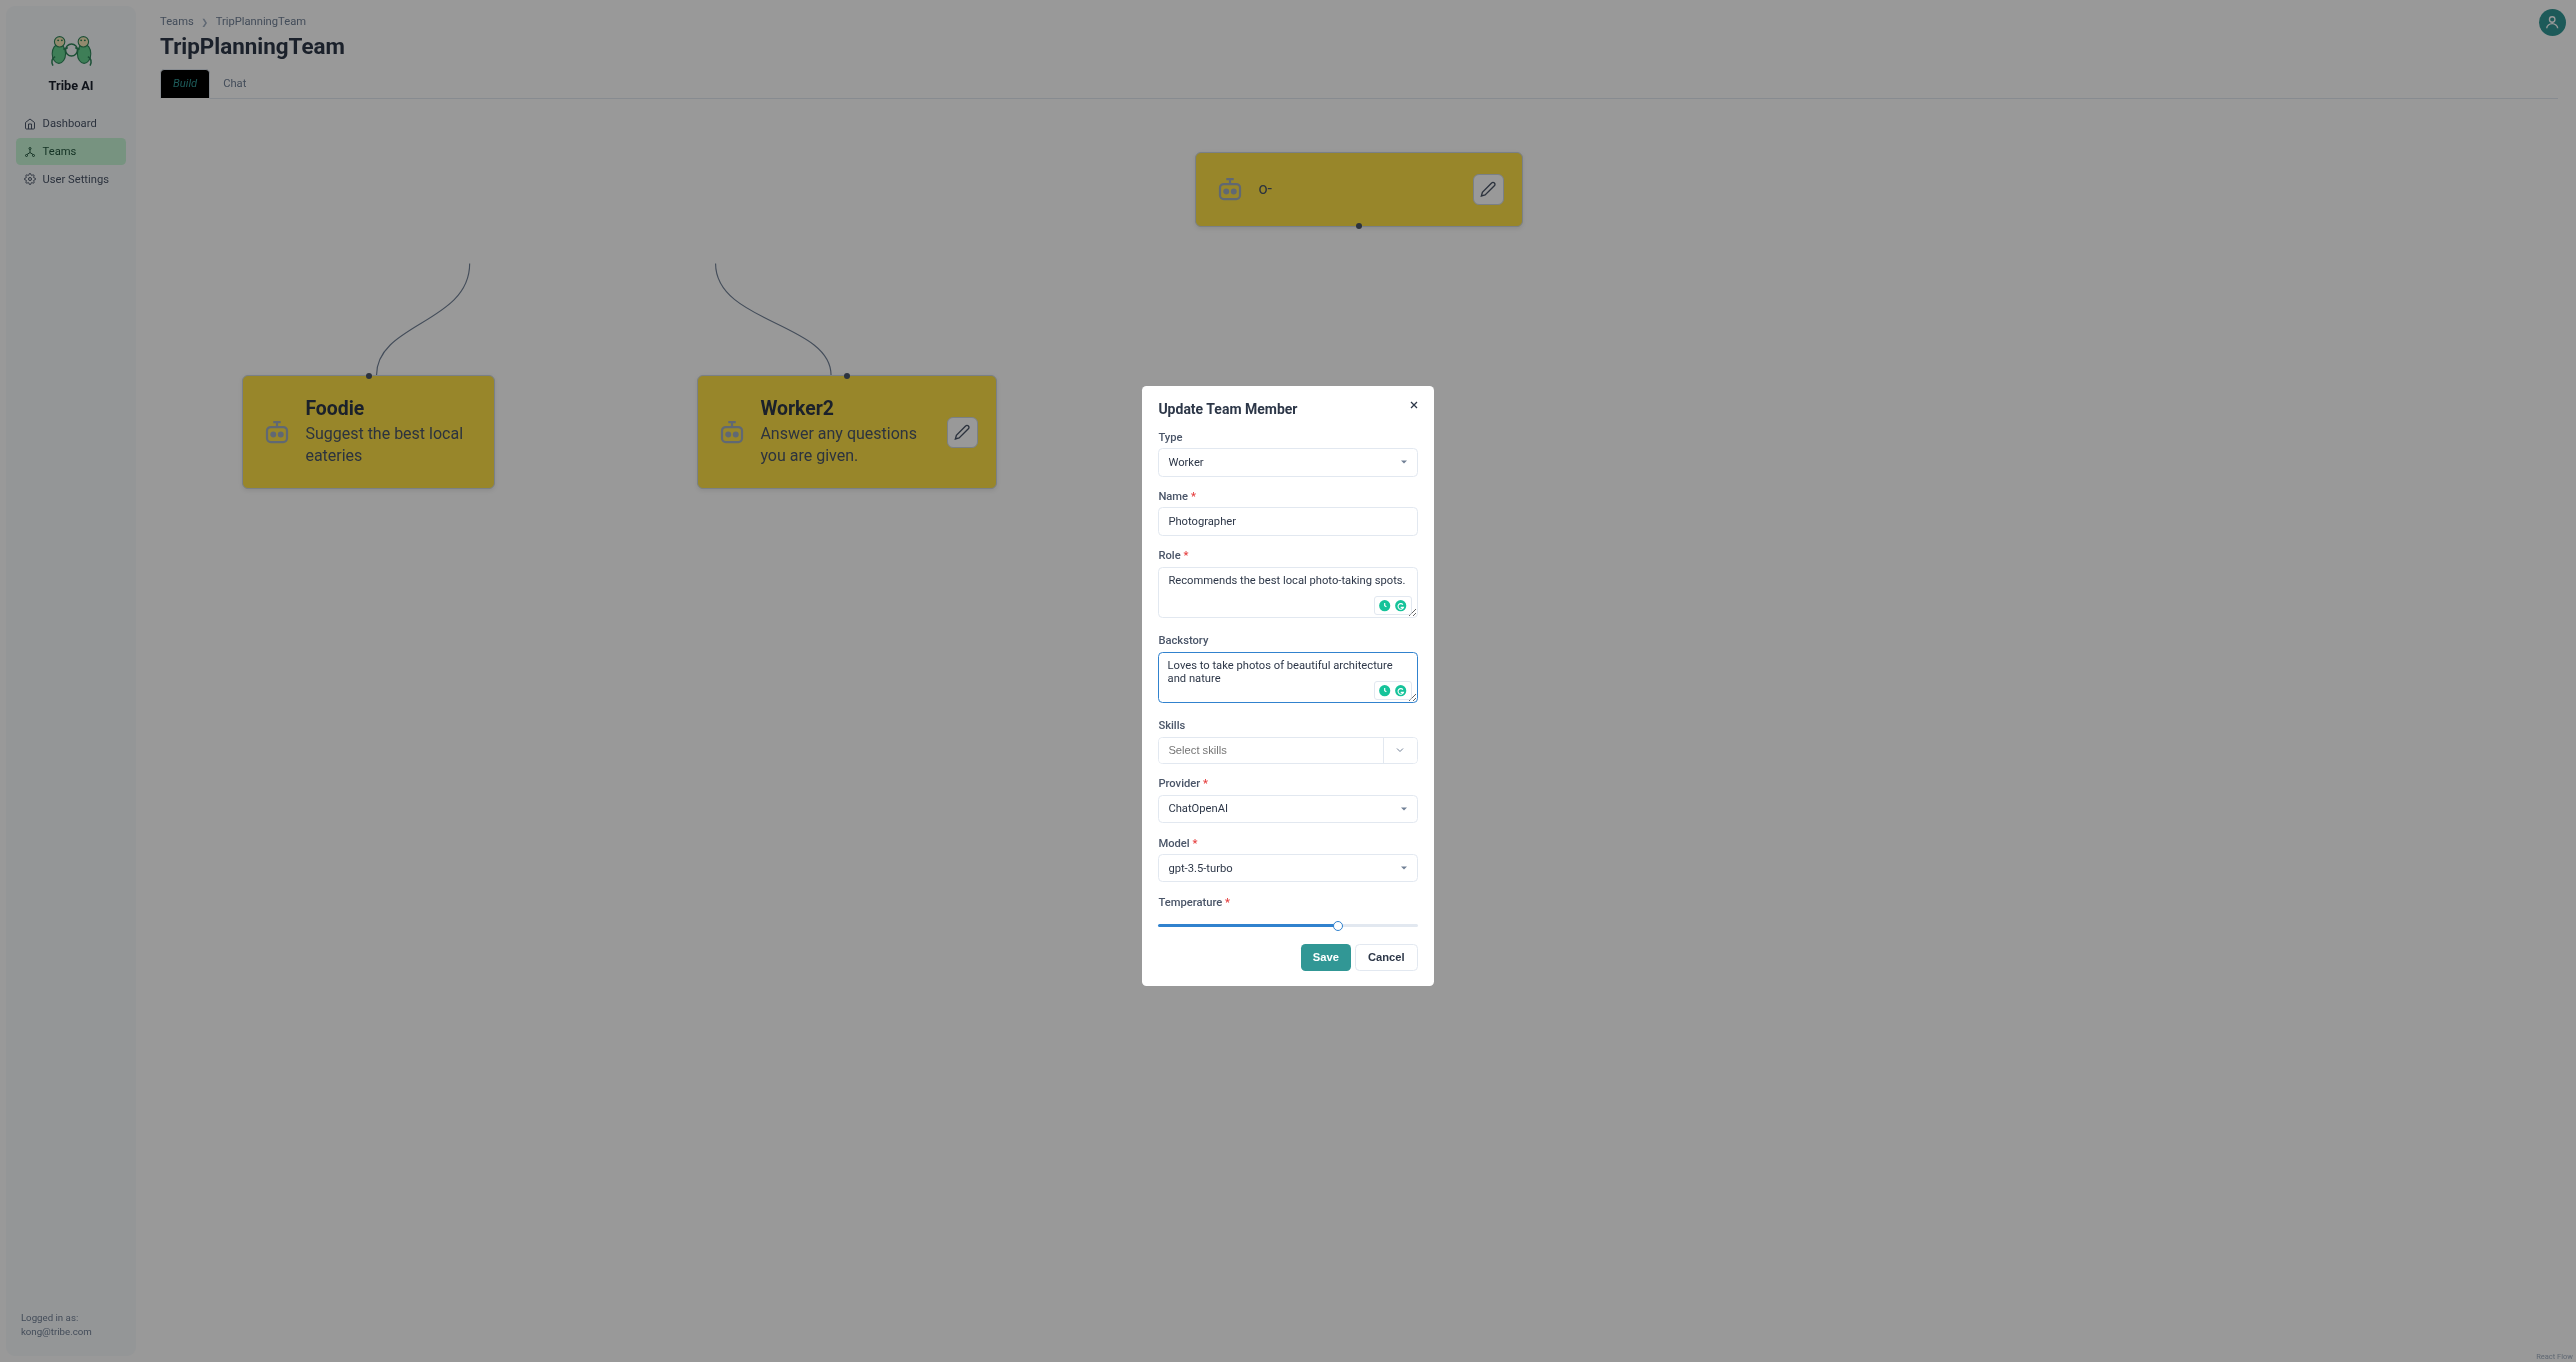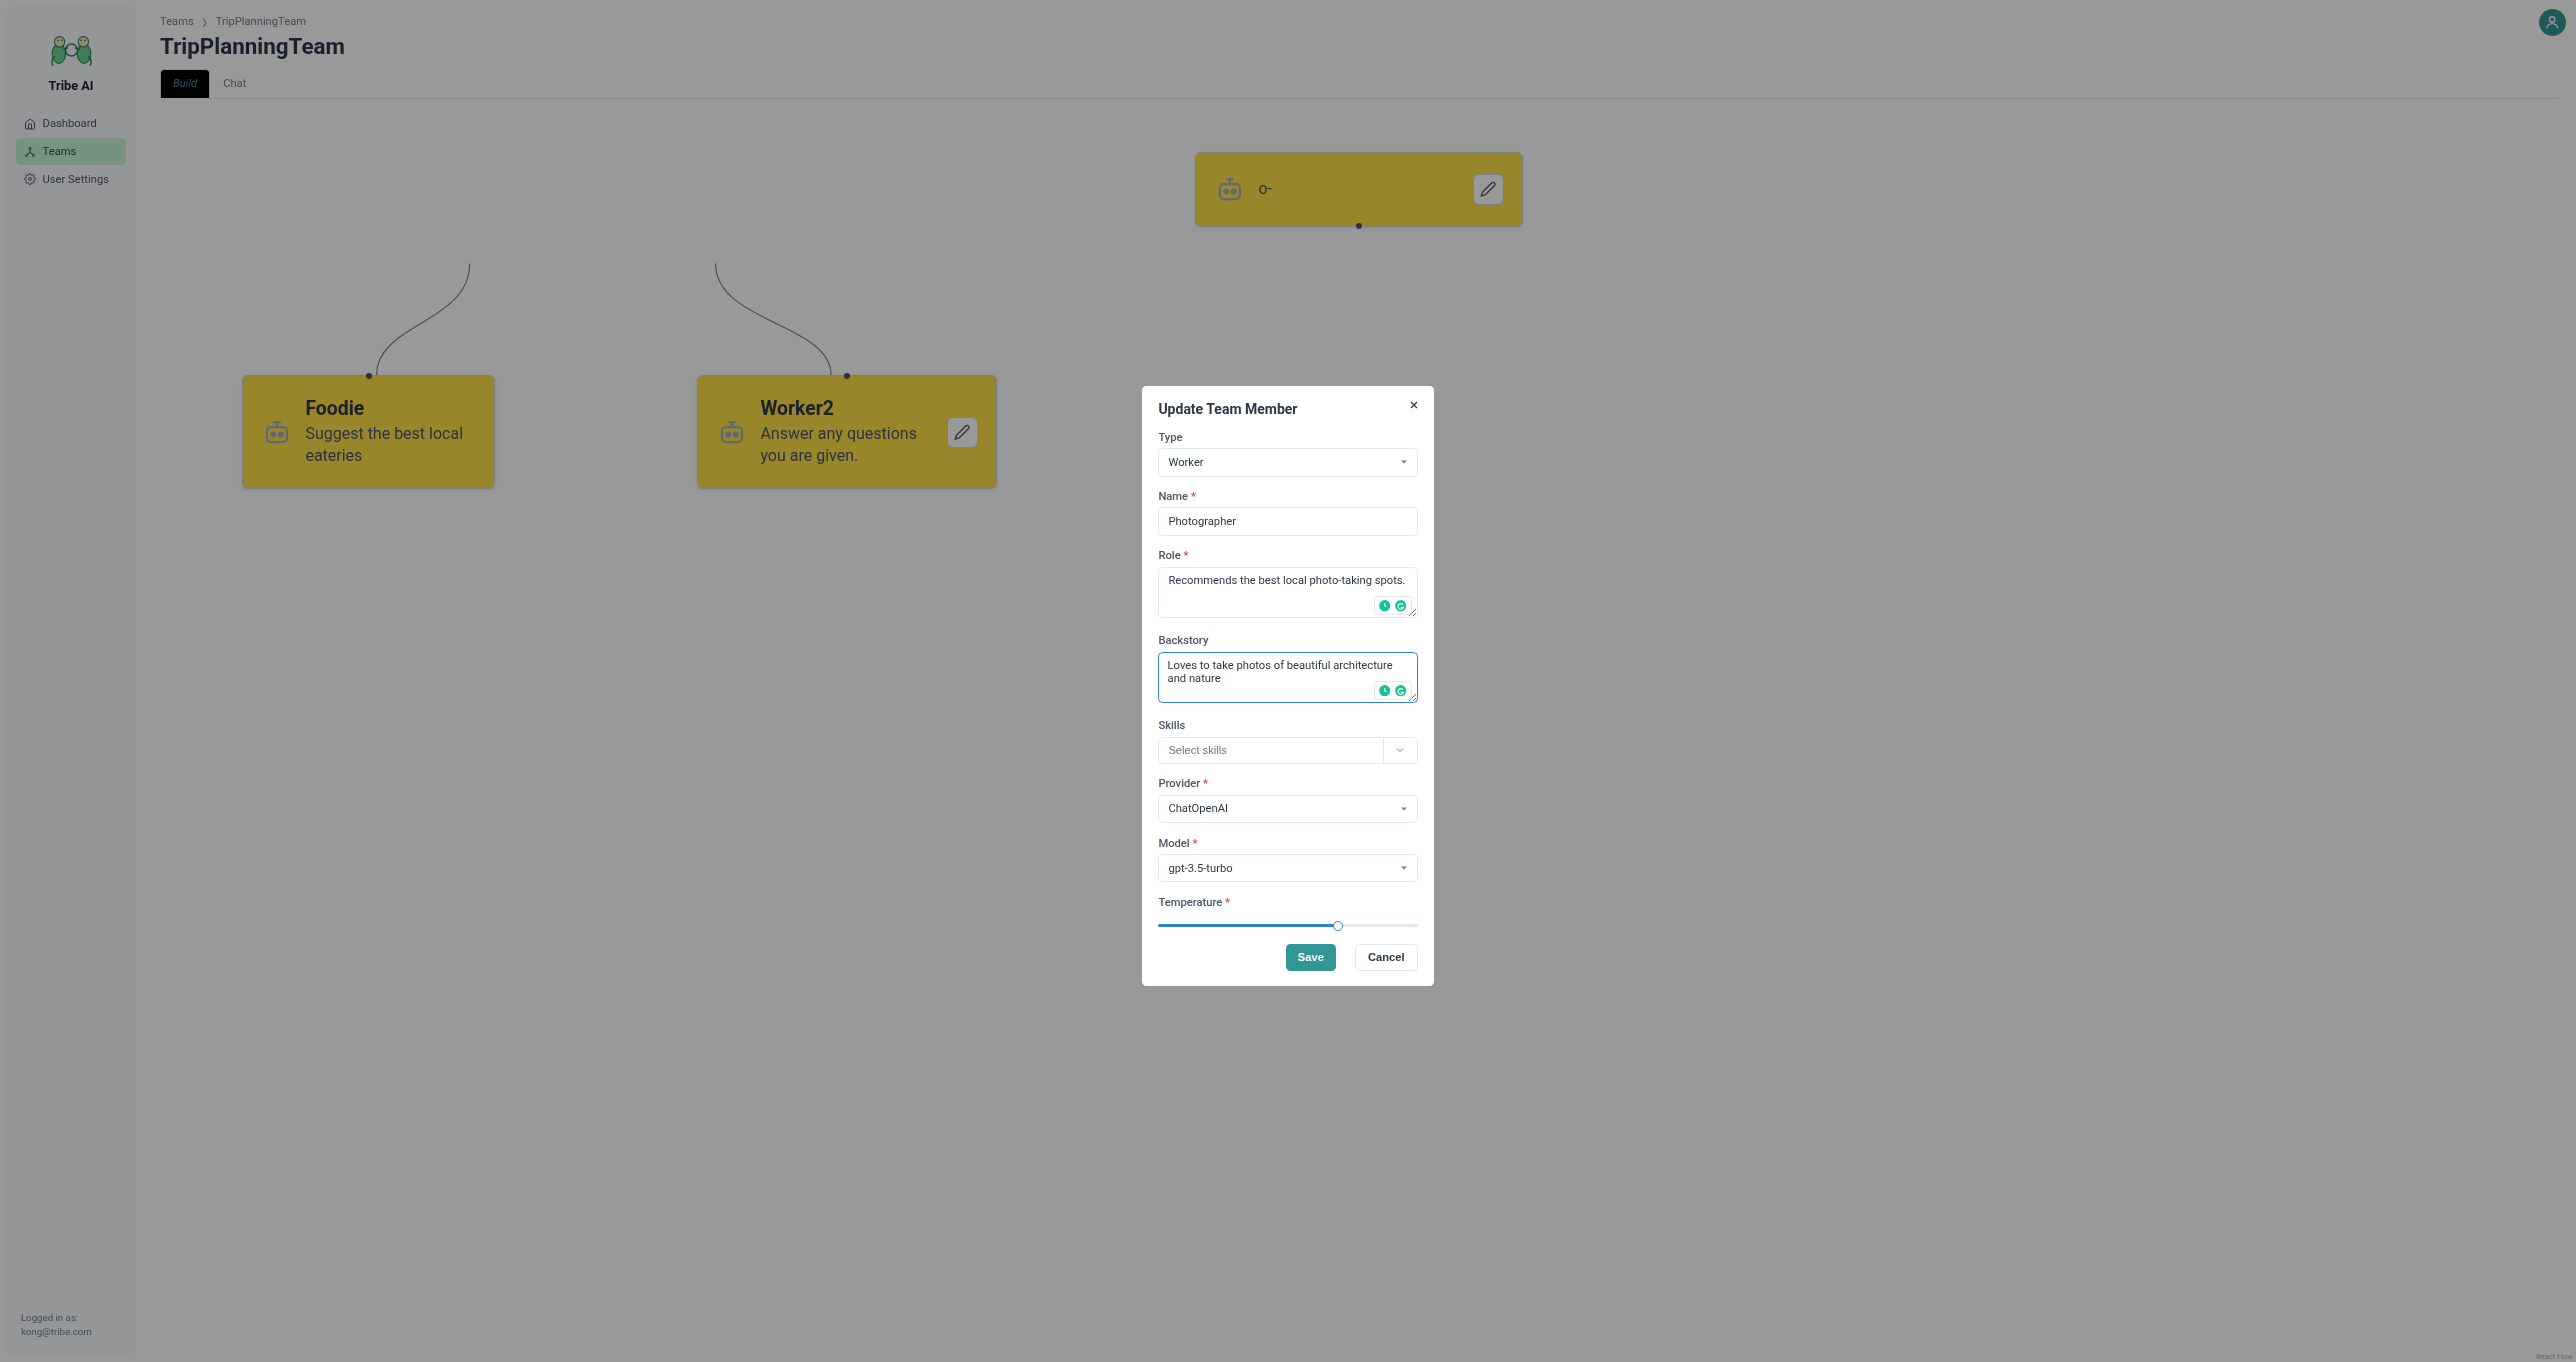--- a/index.html
+++ b/index.html
@@ -453,21 +453,21 @@
       height: 10.4px;
       background: #fff;
       border: 0.7px solid #3182ce;
       border-radius: 50%;
       cursor: pointer;
     }
 
     .modal-footer {
       display: flex;
       justify-content: flex-end;
-      gap: 19px;
+      gap: 4px;
       margin-top: 13.4px;
     }
 
     .btn {
       padding: 6.7px 12px;
       border-radius: 4.5px;
       font-size: 11.2px;
       font-weight: 600;
       cursor: pointer;
       border: none;

